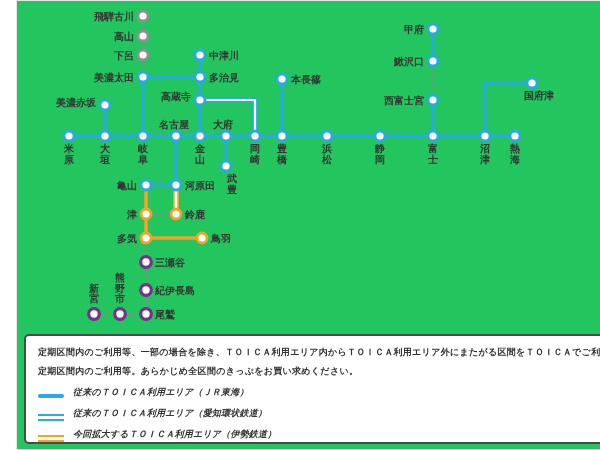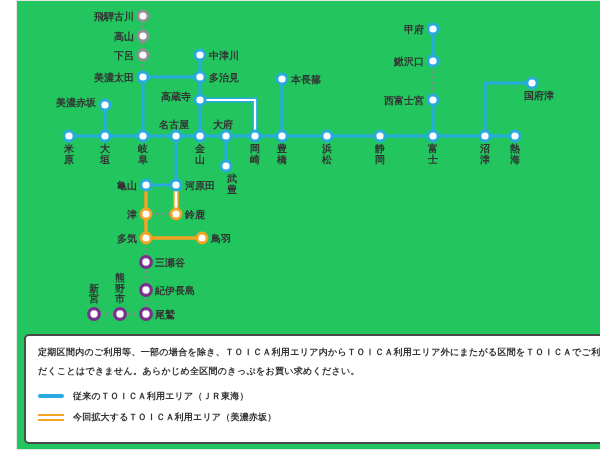--- a/index.html
+++ b/index.html
@@ -13,21 +13,21 @@
   .legend-box{
     position:absolute;left:7px;top:333px;width:586px;height:110px;
     border:2px solid #4a4a4a;border-radius:5px;box-sizing:border-box;
     padding:7px 12px 5px 12px;background:#fff;
   }
   .notice{font-size:9px;font-weight:bold;color:#333;line-height:19px;letter-spacing:.3px;white-space:nowrap;}
   .lg-grid{
     display:grid;grid-template-columns:266px 1fr;grid-auto-flow:column;
     grid-template-rows:repeat(3,20px);row-gap:1px;margin-top:5px;
   }
-  .lg-row{display:flex;align-items:center;gap:9px;}
+  .lg-row{display:flex;gap:9px;font-style:italic;}
   .lg-label{font-size:9px;font-weight:bold;color:#333;letter-spacing:.2px;white-space:nowrap;}
   .sw{width:26px;flex:0 0 26px;display:flex;align-items:center;justify-content:center;}
   .sw-line{width:26px;height:4px;border-radius:2px;}
   .sw-double{width:26px;height:7px;border-top:2px solid;border-bottom:2px solid;box-sizing:border-box;background:#fff;}
   .sw-circle{width:8px;height:8px;border-radius:50%;border:3px solid;background:#fff;}
 </style>
 </head>
 <body>
 
 <div class="page">
@@ -203,30 +203,36 @@
         <text text-anchor="middle"><tspan x="103" y="280">熊</tspan><tspan x="103" y="290.5">野</tspan><tspan x="103" y="301">市</tspan></text>
       </g>
       <g>
         <circle cx="77" cy="313" r="5.3" fill="#fff" stroke="#7a2f8f" stroke-width="3.2"></circle>
         <text text-anchor="middle"><tspan x="77" y="290.5">新</tspan><tspan x="77" y="301">宮</tspan></text>
       </g>
     </svg>
   <div class="legend-box">
     <div class="notice">
       <div>定期区間内のご利用等、一部の場合を除き、ＴＯＩＣＡ利用エリア内からＴＯＩＣＡ利用エリア外にまたがる区間をＴＯＩＣＡでご利用いた</div>
-      <div>だくことはできません。あらかじめ全区間のきっぷをお買い求めください。</div>
+      <div>定期区間内のご利用等。あらかじめ全区間のきっぷをお買い求めください。</div>
     </div>
     <div class="lg-grid" id="legend">
         <div class="lg-row">
           <span class="sw">
             <span class="sw-line" style="background: rgb(41, 171, 226);"></span>
           </span>
           <span class="lg-label">従来のＴＯＩＣＡ利用エリア（ＪＲ東海）</span>
         </div>
         <div class="lg-row">
           <span class="sw">
+            <span class="sw-double" style="border-color: rgb(41, 171, 226);"></span>
+          </span>
+          <span class="lg-label">従来のＴＯＩＣＡ利用エリア（愛知環状鉄道）</span>
+        </div>
+        <div class="lg-row">
+          <span class="sw">
             <span class="sw-double" style="border-color: rgb(245, 163, 36);"></span>
           </span>
-          <span class="lg-label">今回拡大するＴＯＩＣＡ利用エリア（美濃赤坂）</span>
+          <span class="lg-label">今回拡大するＴＯＩＣＡ利用エリア（伊勢鉄道）</span>
         </div>
       </div>
   </div>
 </div>
 
 </body></html>

